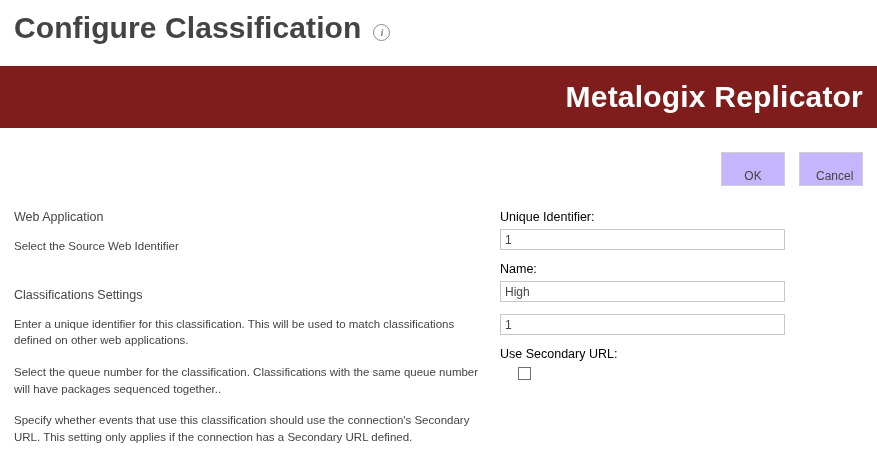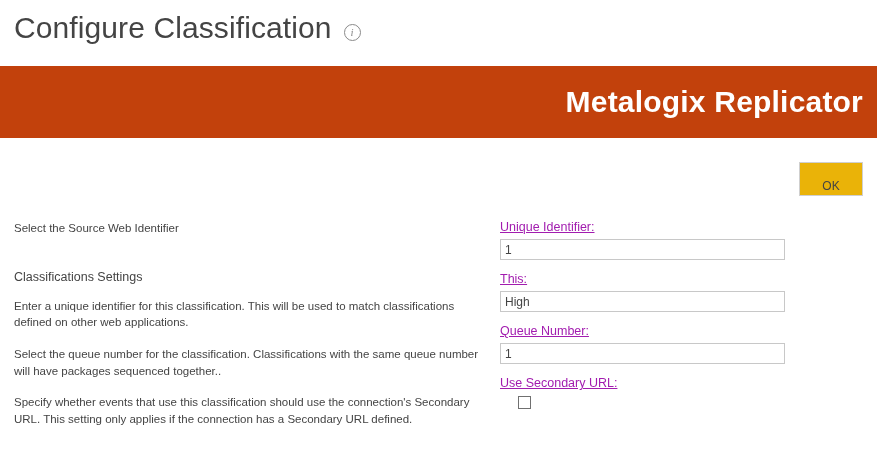--- a/index.html
+++ b/index.html
@@ -9,21 +9,21 @@
   body {
     width: 877px;
     height: 471px;
     background: #ffffff;
     font-family: "Liberation Sans", sans-serif;
     color: #444444;
     overflow: hidden;
   }
   .page-title {
     font-size: 30px;
-    font-weight: 400;
+    font-weight: 700;
     color: #444444;
     padding: 10px 0 0 14px;
     letter-spacing: 0.1px;
     display: flex;
     align-items: center;
     height: 46px;
     box-sizing: border-box;
   }
   .info-icon {
     display: inline-block;
@@ -36,43 +36,43 @@
     line-height: 15px;
     text-align: center;
     margin-left: 12px;
     font-family: "Liberation Serif", serif;
     font-style: italic;
     position: relative;
     top: 4px;
   }
   .brand-bar {
     margin-top: 20px;
-    height: 72px;
-    background: #c2410c;
+    height: 62px;
+    background: #7f1d1d;
     display: flex;
     align-items: center;
     justify-content: flex-end;
   }
   .brand-text {
     color: #ffffff;
     font-size: 30px;
     font-weight: bold;
     padding-right: 14px;
     letter-spacing: 0.2px;
   }
   .button-row {
     display: flex;
     justify-content: flex-end;
     padding: 24px 14px 0 0;
     gap: 14px;
   }
   .btn {
     width: 64px;
     height: 28px;
-    background: #eab308;
+    background: #c4b5fd;
     border: 1px solid #cfcfcf;
     color: #444444;
     font-size: 12px;
     font-family: "Liberation Sans", sans-serif;
     cursor: pointer;
     padding: 16px;
   }
   .content {
     display: flex;
     padding: 24px 0 0 0;
@@ -102,23 +102,22 @@
   .block-gap {
     height: 18px;
   }
   .right-line {
     font-size: 12.5px;
     color: #444444;
     margin-bottom: 32px;
   }
   .field-label {
     font-size: 12.5px;
-    color: #a21caf;
+    color: #000000;
     margin-bottom: 5px;
-    text-decoration: underline;
   }
   .field-input {
     width: 285px;
     height: 21px;
     border: 1px solid #c8c8c8;
     background: #ffffff;
     font-size: 12px;
     font-family: "Liberation Sans", sans-serif;
     color: #444444;
     padding: 0 4px;
@@ -148,37 +147,38 @@
   <span>Configure Classification</span>
   <span class="info-icon">i</span>
 </div>
 
 <div class="brand-bar">
   <div class="brand-text">Metalogix Replicator</div>
 </div>
 
 <div class="button-row">
   <button class="btn">OK</button>
+  <button class="btn">Cancel</button>
 </div>
 
 <div class="content">
   <div class="left-col">
+    <div class="section-head">Web Application</div>
     <div class="section-desc">Select the Source Web Identifier</div>
     <div class="block-gap"></div>
     <div class="section-head">Classifications Settings</div>
     <div class="section-desc">Enter a unique identifier for this classification. This will be used to match classifications defined on other web applications.</div>
     <div class="section-desc">Select the queue number for the classification. Classifications with the same queue number will have packages sequenced together..</div>
     <div class="section-desc">Specify whether events that use this classification should use the connection's Secondary URL. This setting only applies if the connection has a Secondary URL defined.</div>
   </div>
 
   <div class="right-col">
     <div class="indent">
       <div class="field-label">Unique Identifier:</div>
       <input class="field-input" type="text" value="1" style="">
-      <div class="field-label">This:</div>
+      <div class="field-label">Name:</div>
       <input class="field-input" type="text" value="High" style="">
-      <div class="field-label">Queue Number:</div>
       <input class="field-input" type="text" value="1" style="">
       <div class="field-label">Use Secondary URL:</div>
       <div class="checkbox"></div>
     </div>
   </div>
 </div>
 
 </body></html>

